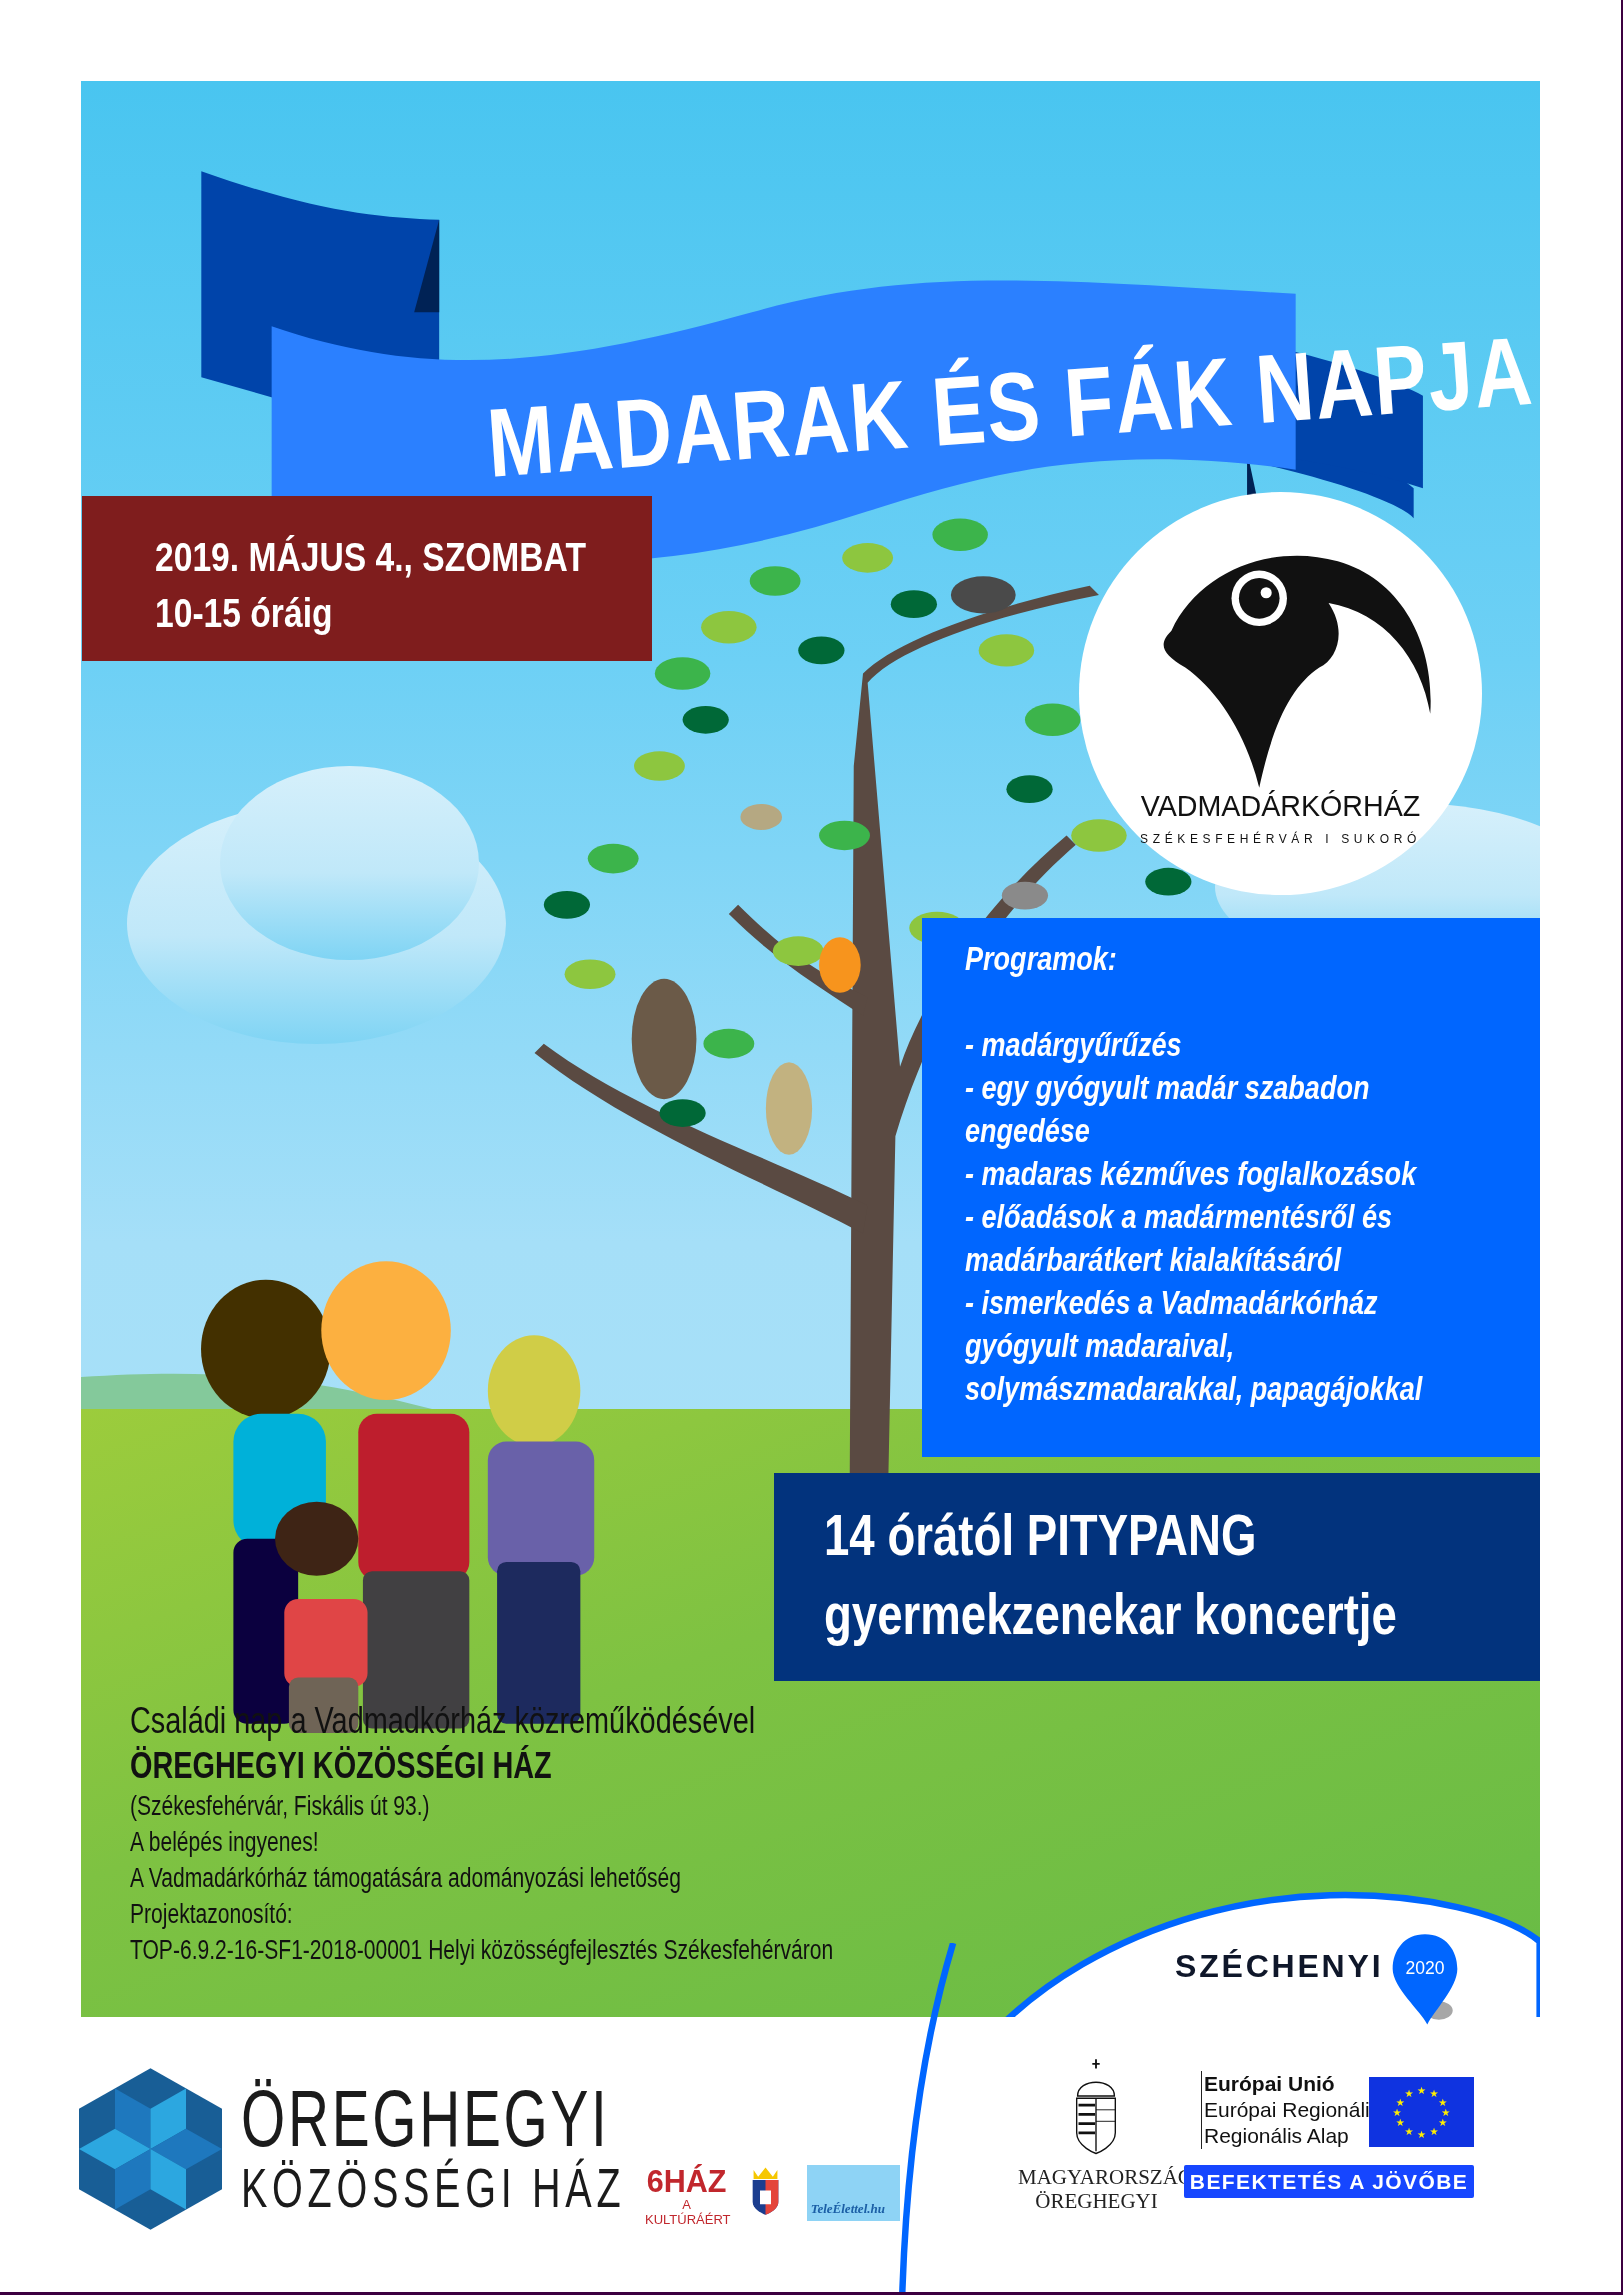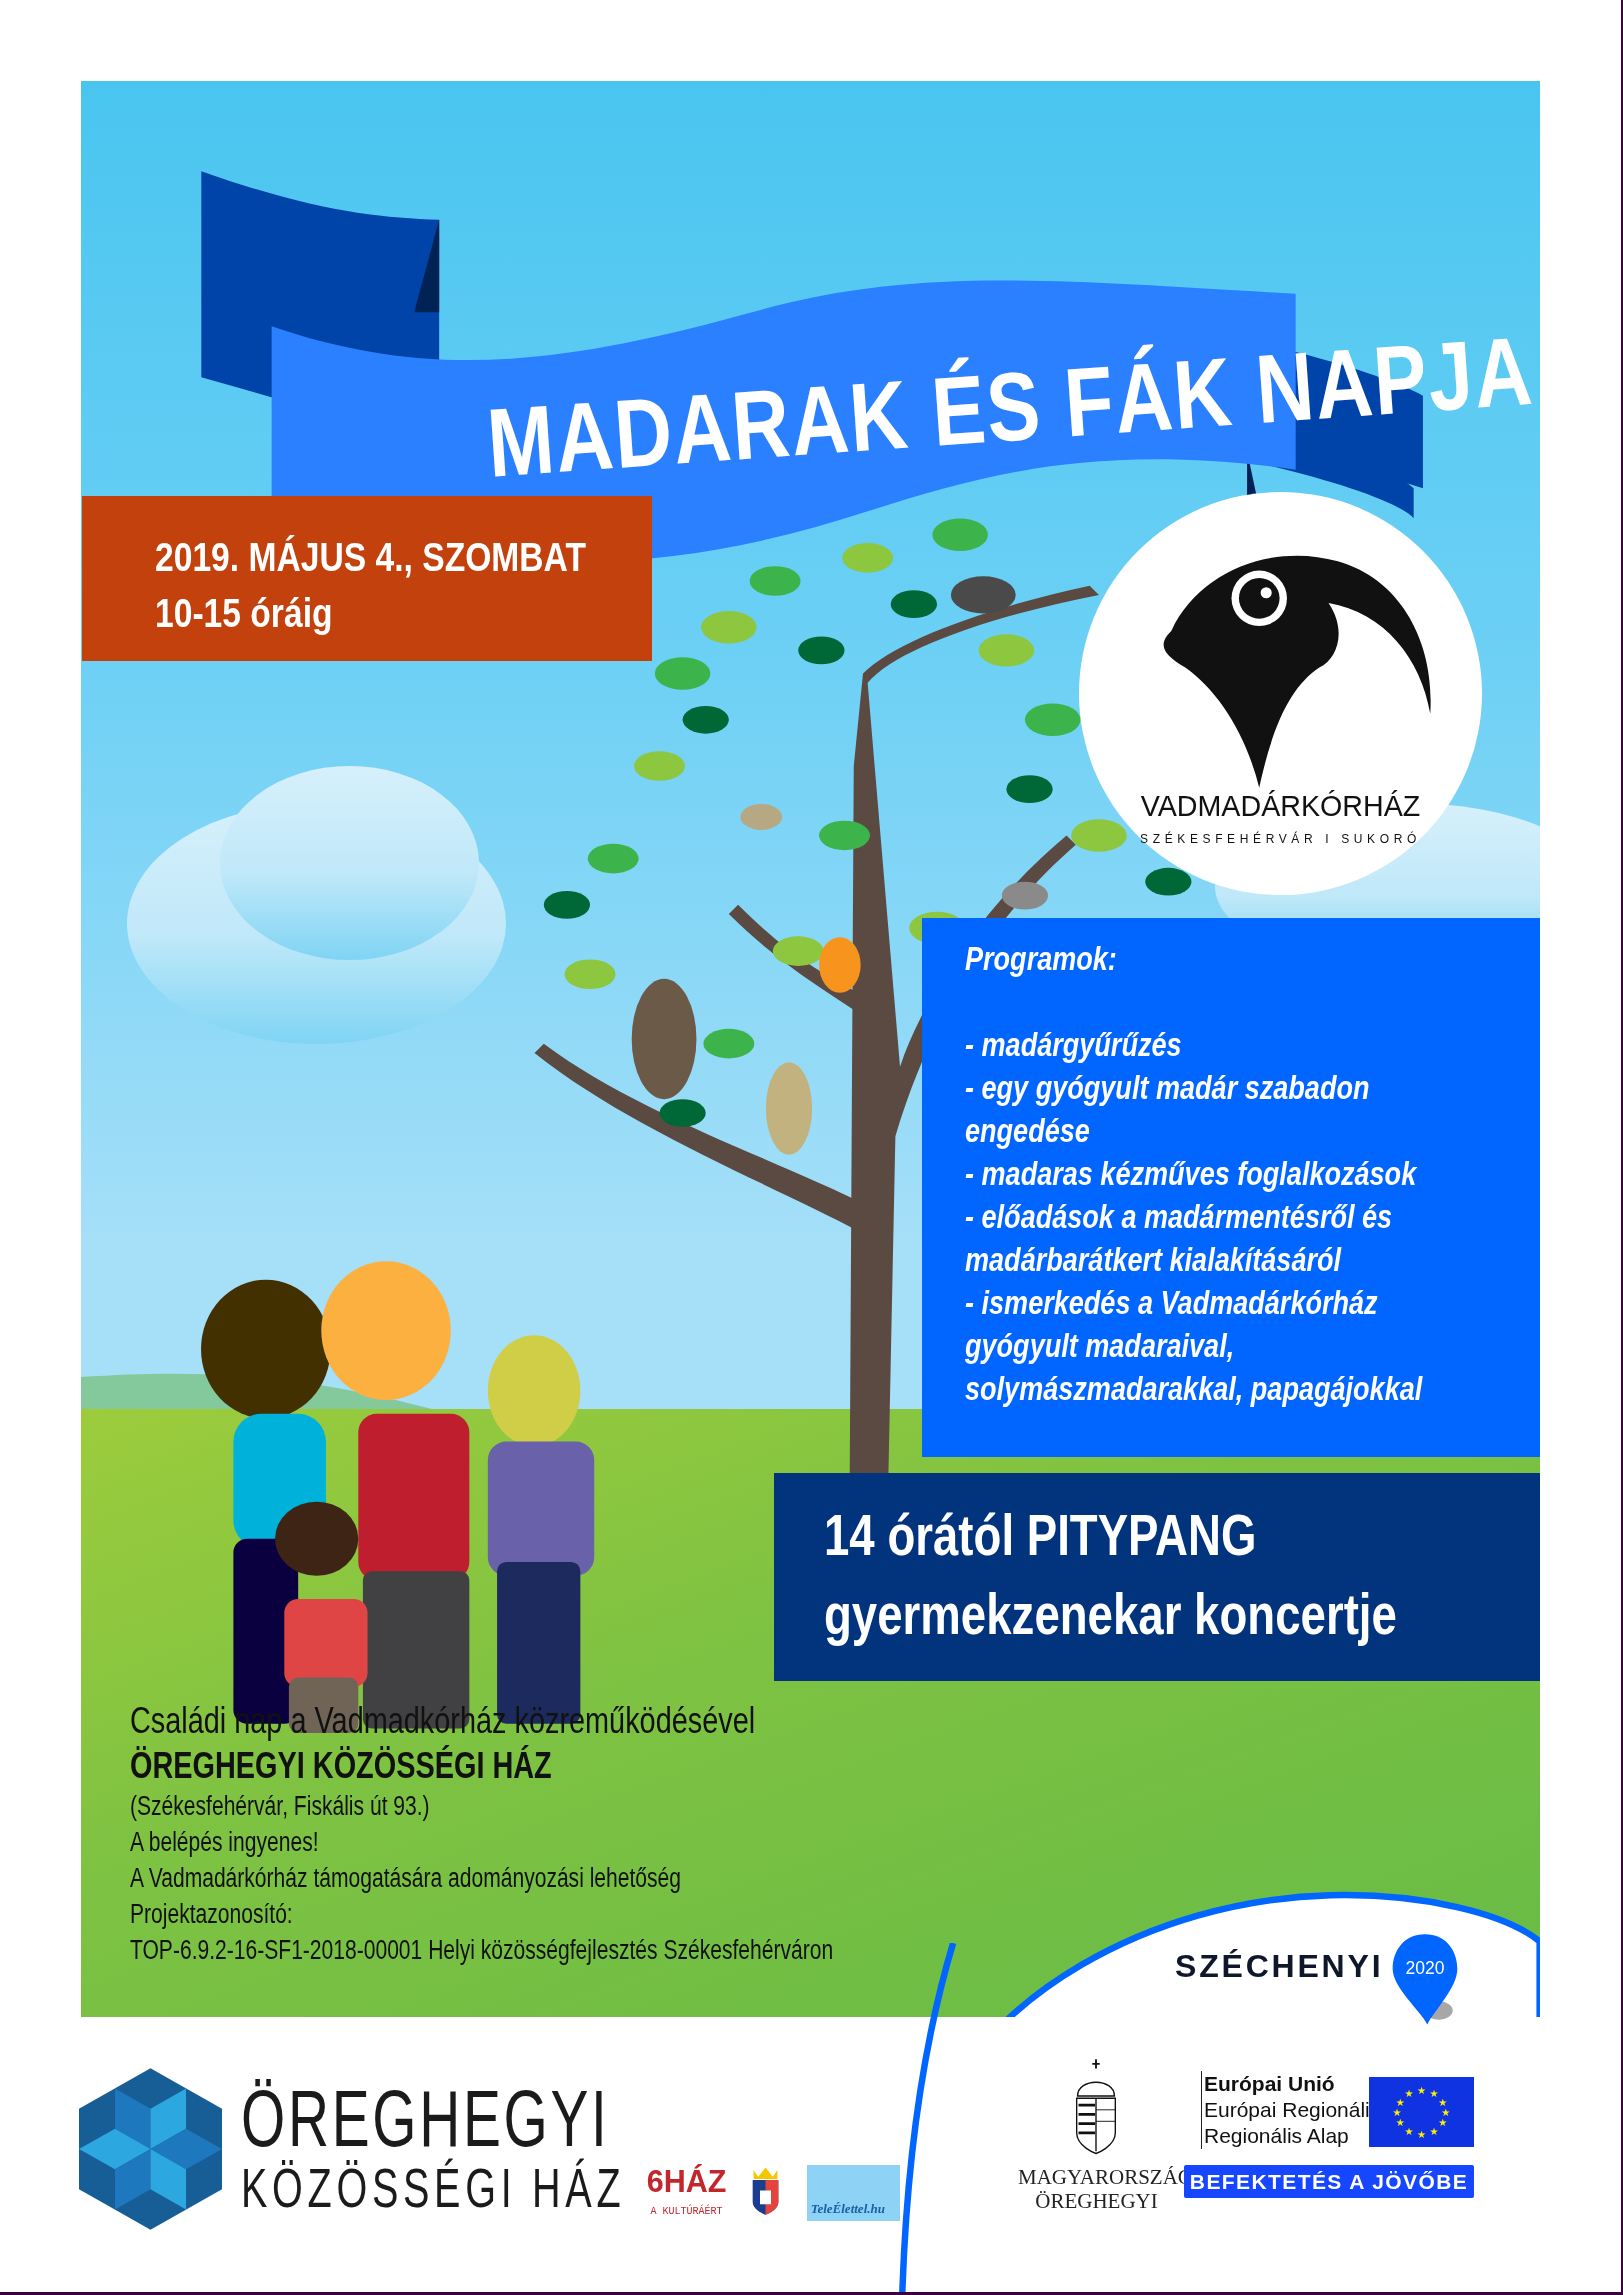--- a/index.html
+++ b/index.html
@@ -12,21 +12,21 @@
   .cloud { background:linear-gradient(to bottom,#d6f0fb 0%,#c0e8f9 55%,#7fd4f4 100%); border-radius:50%; }
   #white-bottom { left:0; top:2018px; width:1623px; height:278px; background:#fff; }
   #bottom-line { left:0; bottom:0; width:1623px; height:2.8px; background:#3c0040; }
   #right-line { right:0; top:0; width:1.9px; height:2295px; background:#3c0040; }
 
   
   #banner-text { left:315px; top:278px; width:1009px; text-align:center; color:#fff; font-weight:700;
     font-size:97px; letter-spacing:1.9px; transform:rotate(-4deg) scaleX(0.82); transform-origin:center; white-space:nowrap; }
 
   
-  #date-box { left:82px; top:496px; width:570px; height:165px; background:#c2410c; }
+  #date-box { left:82px; top:496px; width:570px; height:165px; background:#7f1d1d; }
   .date-line { color:#fff; font-weight:700; font-size:41px; line-height:56px; transform:scaleX(0.82); transform-origin:left; white-space:nowrap; }
 
   
   #vad-logo { left:1079px; top:492px; width:403px; height:403px; border-radius:50%; background:#fff; }
 
   
   #programs { left:922px; top:918px; width:618px; height:539px; background:#0066ff;font-style:italic; }
   .prog-line { color:#fff; font-weight:700; font-size:33px; line-height:43px; transform:scaleX(0.82); transform-origin:left; white-space:nowrap; }
 
   
@@ -201,21 +201,21 @@
   <polygon points="0,175 78,131 155,175 78,219" fill="#2ca7e0"></polygon>
   <polygon points="155,175 232,131 310,175 232,219" fill="#1e78be"></polygon>
   <polygon points="78,219 155,175 155,262 78,306" fill="#1e78be"></polygon>
   <polygon points="155,175 232,219 232,306 155,262" fill="#2ca7e0"></polygon>
 </svg>
 <div id="oreg-title" class="abs">ÖREGHEGYI</div>
 <div id="oreg-sub" class="abs">KÖZÖSSÉGI HÁZ</div>
 
 <div class="abs" style="left:645px;top:2165px;width:83px;text-align:center;">
   <div style="color:#c1272d;font-size:30.5px;font-weight:700;line-height:32px;">6HÁZ</div>
-  <div style="color:#c1272d;font-family:Liberation Mono, monospace;font-size:10px;margin-top:9px;">A KULTÚRÁÉRT</div>
+  <div style="color:#c1272d;font-family:Liberation Sans, sans-serif;font-size:13px;">A KULTÚRÁÉRT</div>
 </div>
 <svg class="abs" style="left:749px;top:2165px;" width="33" height="51" viewBox="0 0 72 110">
   <path d="M10,10 L20,25 L36,5 L52,25 L62,10 L62,30 L10,30 Z" fill="#f6c700"></path>
   <path d="M8,32 L64,32 L64,80 C64,98 36,108 36,108 C36,108 8,98 8,80 Z" fill="#1b3d8f"></path>
   <path d="M36,32 L64,32 L64,80 C64,98 36,108 36,108 Z" fill="#e4443b"></path>
   <rect x="24" y="55" width="24" height="30" fill="#fff"></rect>
 </svg>
 <div class="abs" style="left:807px;top:2165px;width:93px;height:56px;background:#8ed3f5;">
   <div style="position:absolute;bottom:3.7px;left:3.7px;font-family:'Liberation Serif',serif;font-style:italic;font-weight:700;color:#1b5fa6;font-size:13px;">TeleÉlettel.hu</div>
 </div>

